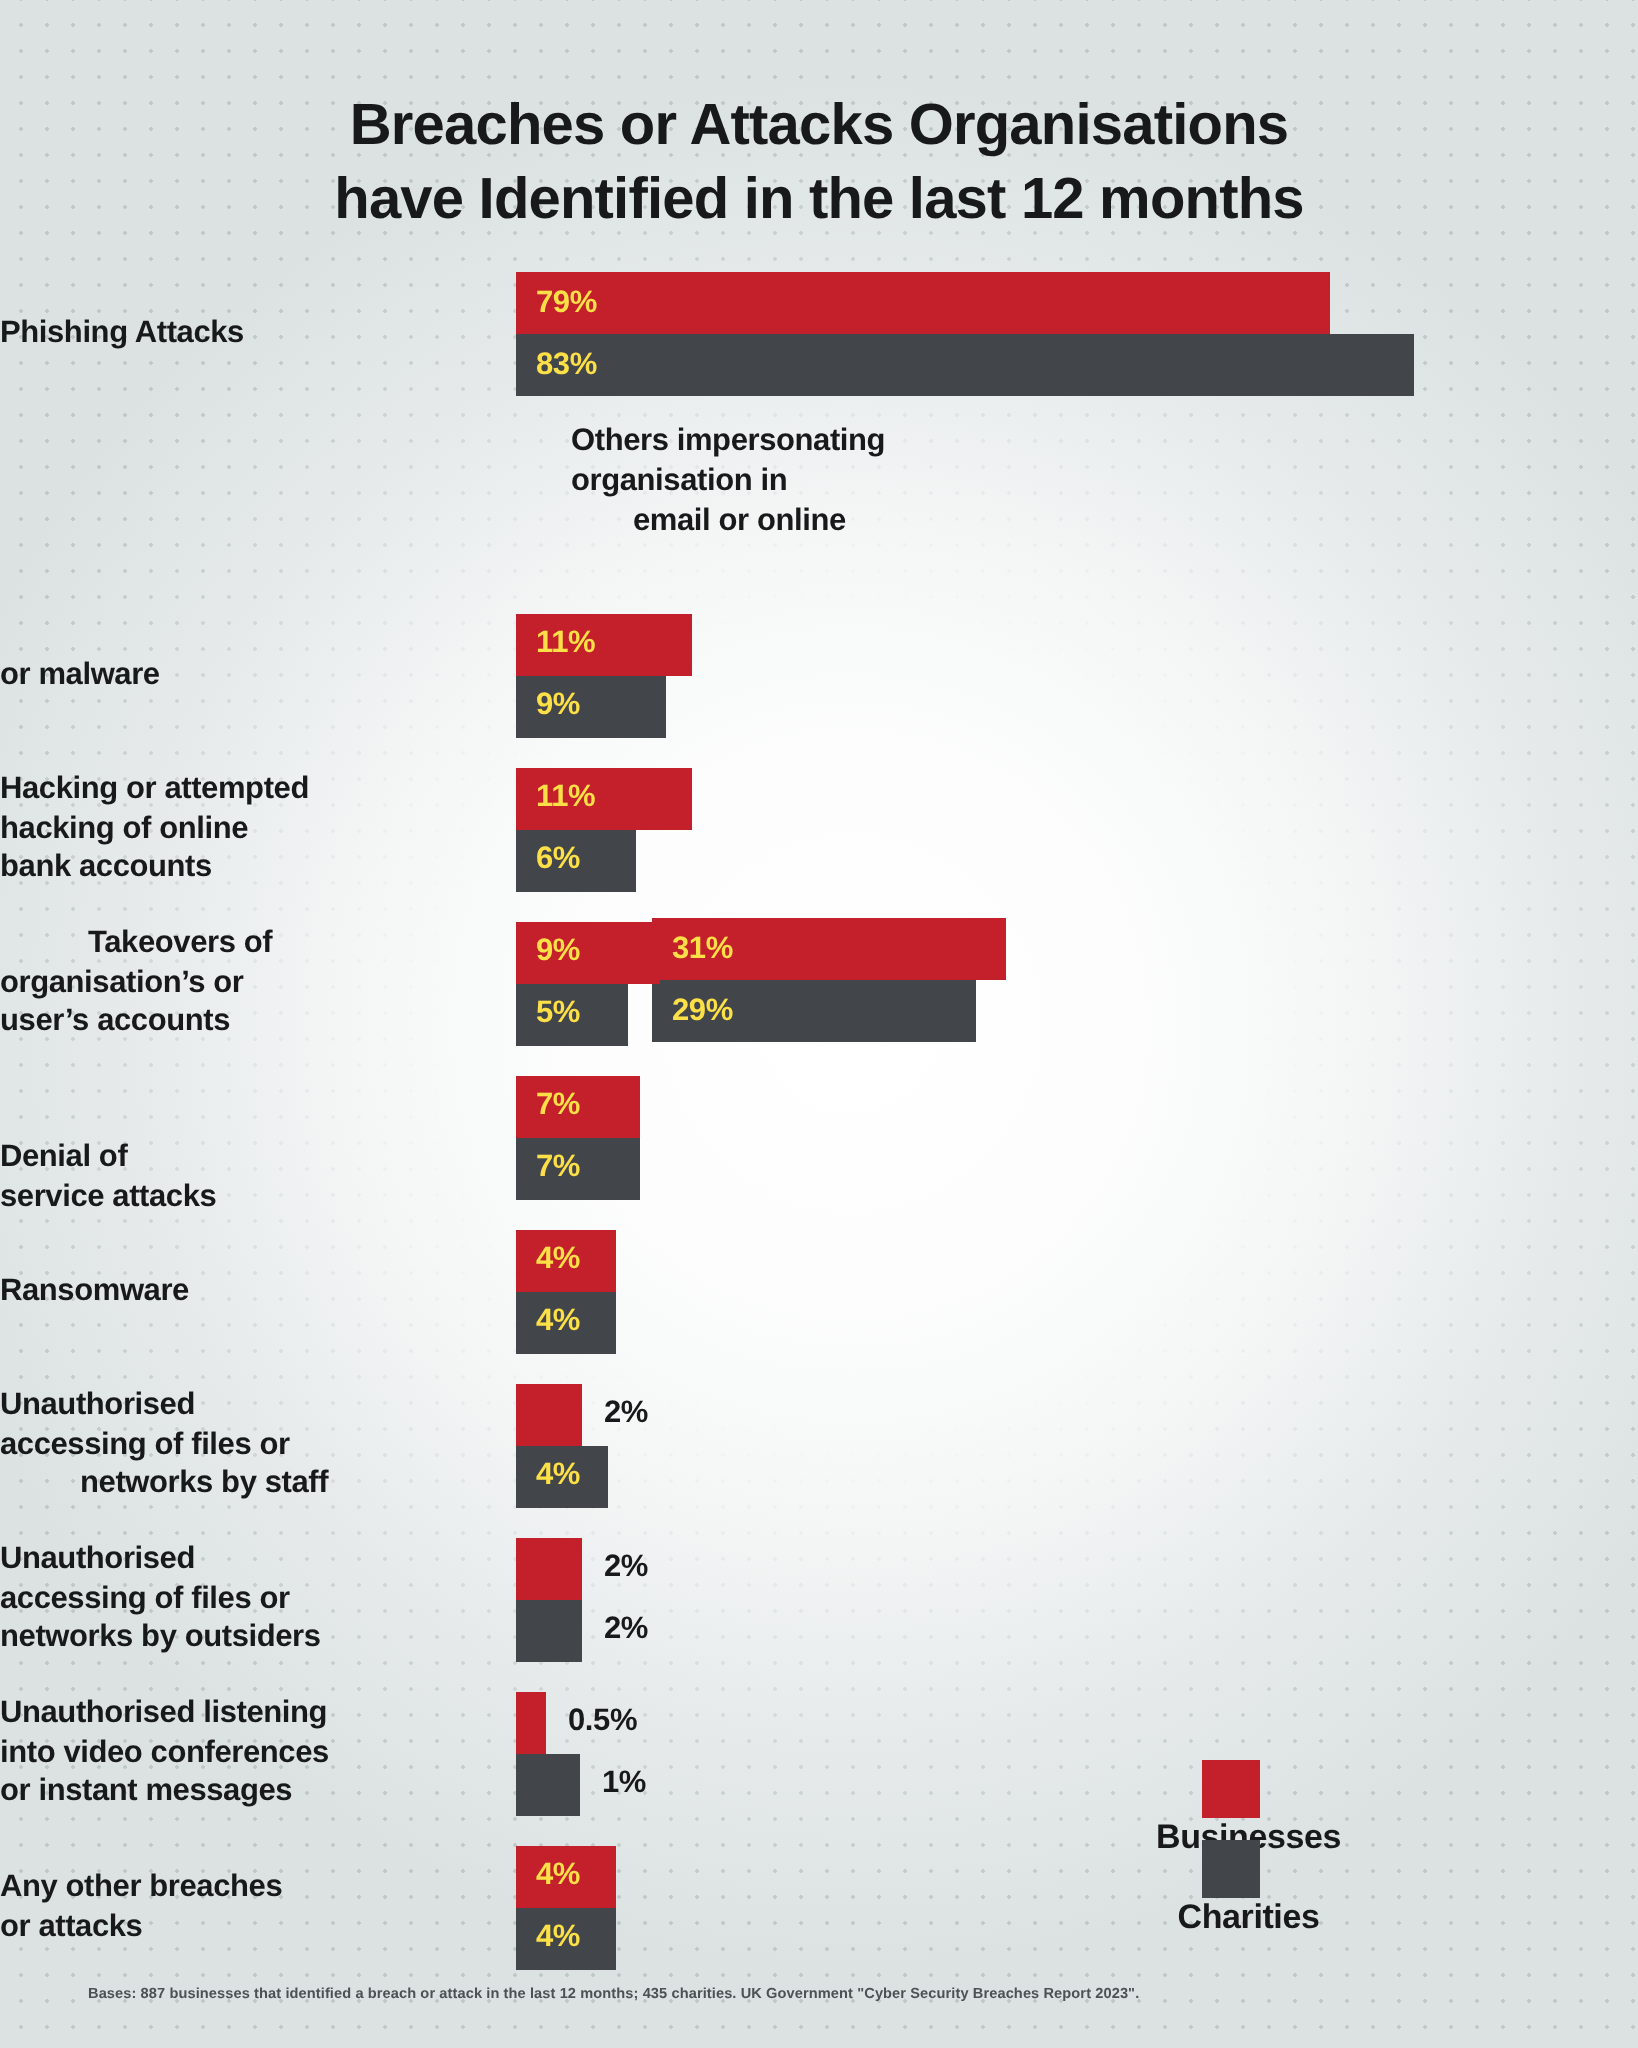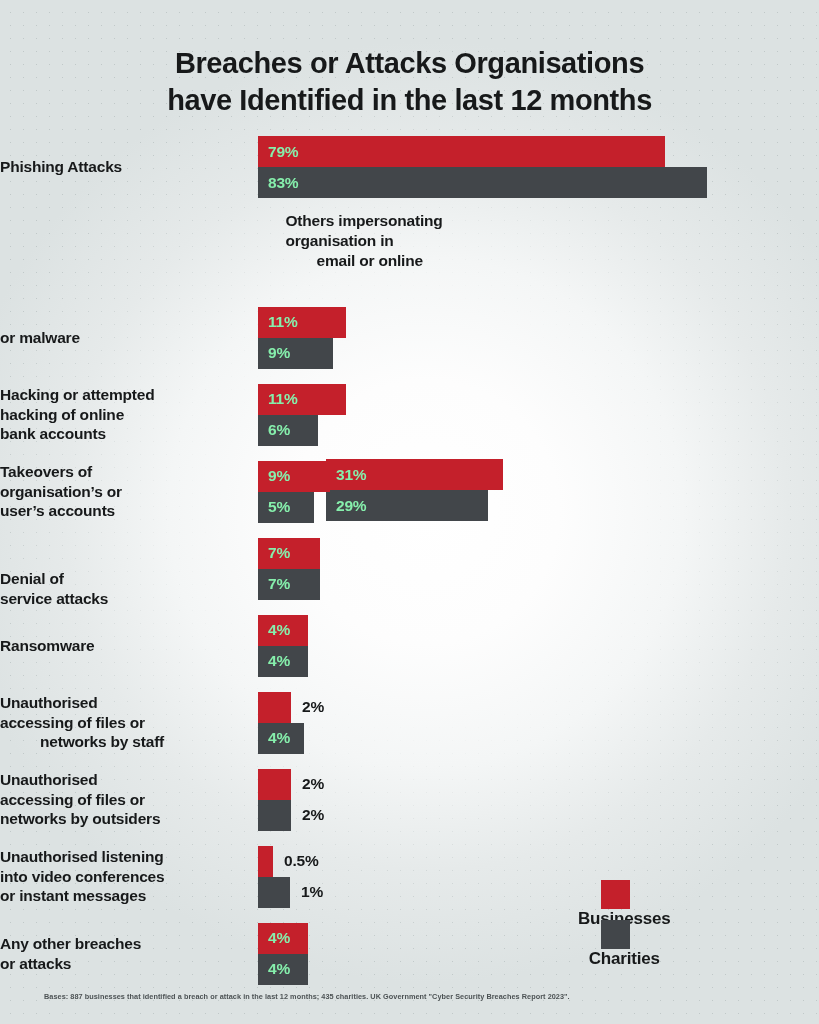--- a/index.html
+++ b/index.html
@@ -120,21 +120,21 @@
     background: linear-gradient(to bottom, rgba(120,126,128,0.0) 0%, rgba(108,114,116,0.55) 100%);
     filter: blur(3px);
     z-index: -1;
   }
   .bar.businesses { background: #c4202b; }
   .bar.charities  { background: #42464a; }
 
   .bar-value-in {
     font-size: 15.5px;
     font-weight: bold;
-    color: #86efac;
+    color: #fde047;
     padding-left: 10px;
     letter-spacing: -0.2px;
     white-space: nowrap;
   }
   .bar-value-out {
     font-size: 15.5px;
     font-weight: bold;
     color: #17191a;
     margin-left: 11px;
     letter-spacing: -0.2px;
@@ -273,21 +273,21 @@
           </div>
           <div class="bar-line">
             <div class="bar charities" style="width: 60px;">
               <span class="bar-value-in">6%</span>
             </div>
           </div>
         </div>
       </div>
       <div class="row" style="height: 77px;">
         <div class="row-label">
-          <span style="display: block;">Takeovers of</span>
+          <span style="display: block; padding-left: 44px;">Takeovers of</span>
           <span style="display: block;">organisation’s or</span>
           <span style="display: block;">user’s accounts</span>
         </div>
         <div class="bars">
           <div class="bar-line">
             <div class="bar businesses" style="width: 72px;">
               <span class="bar-value-in">9%</span>
             </div>
           </div>
           <div class="bar-line">

